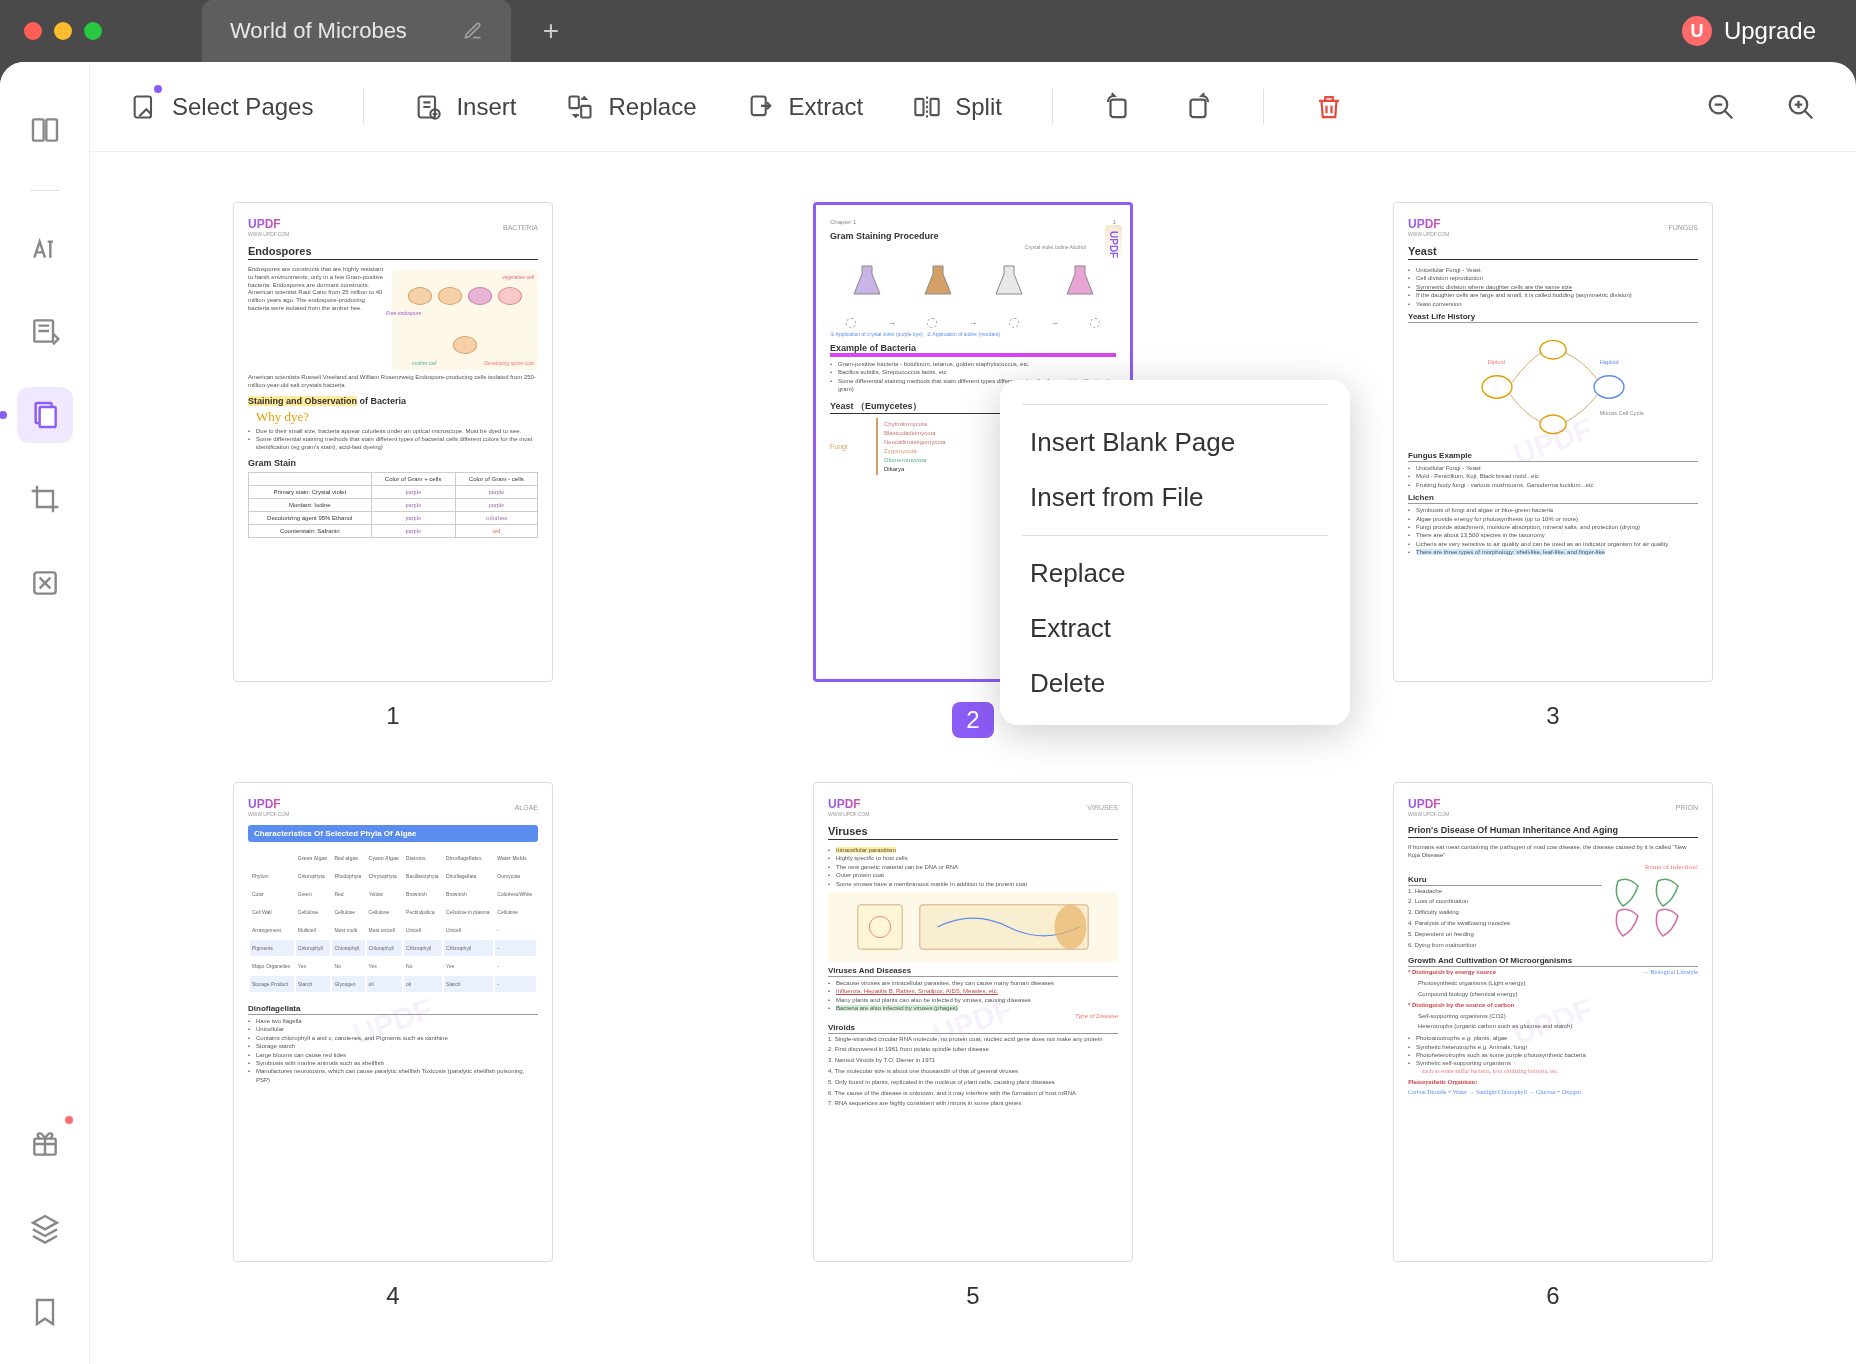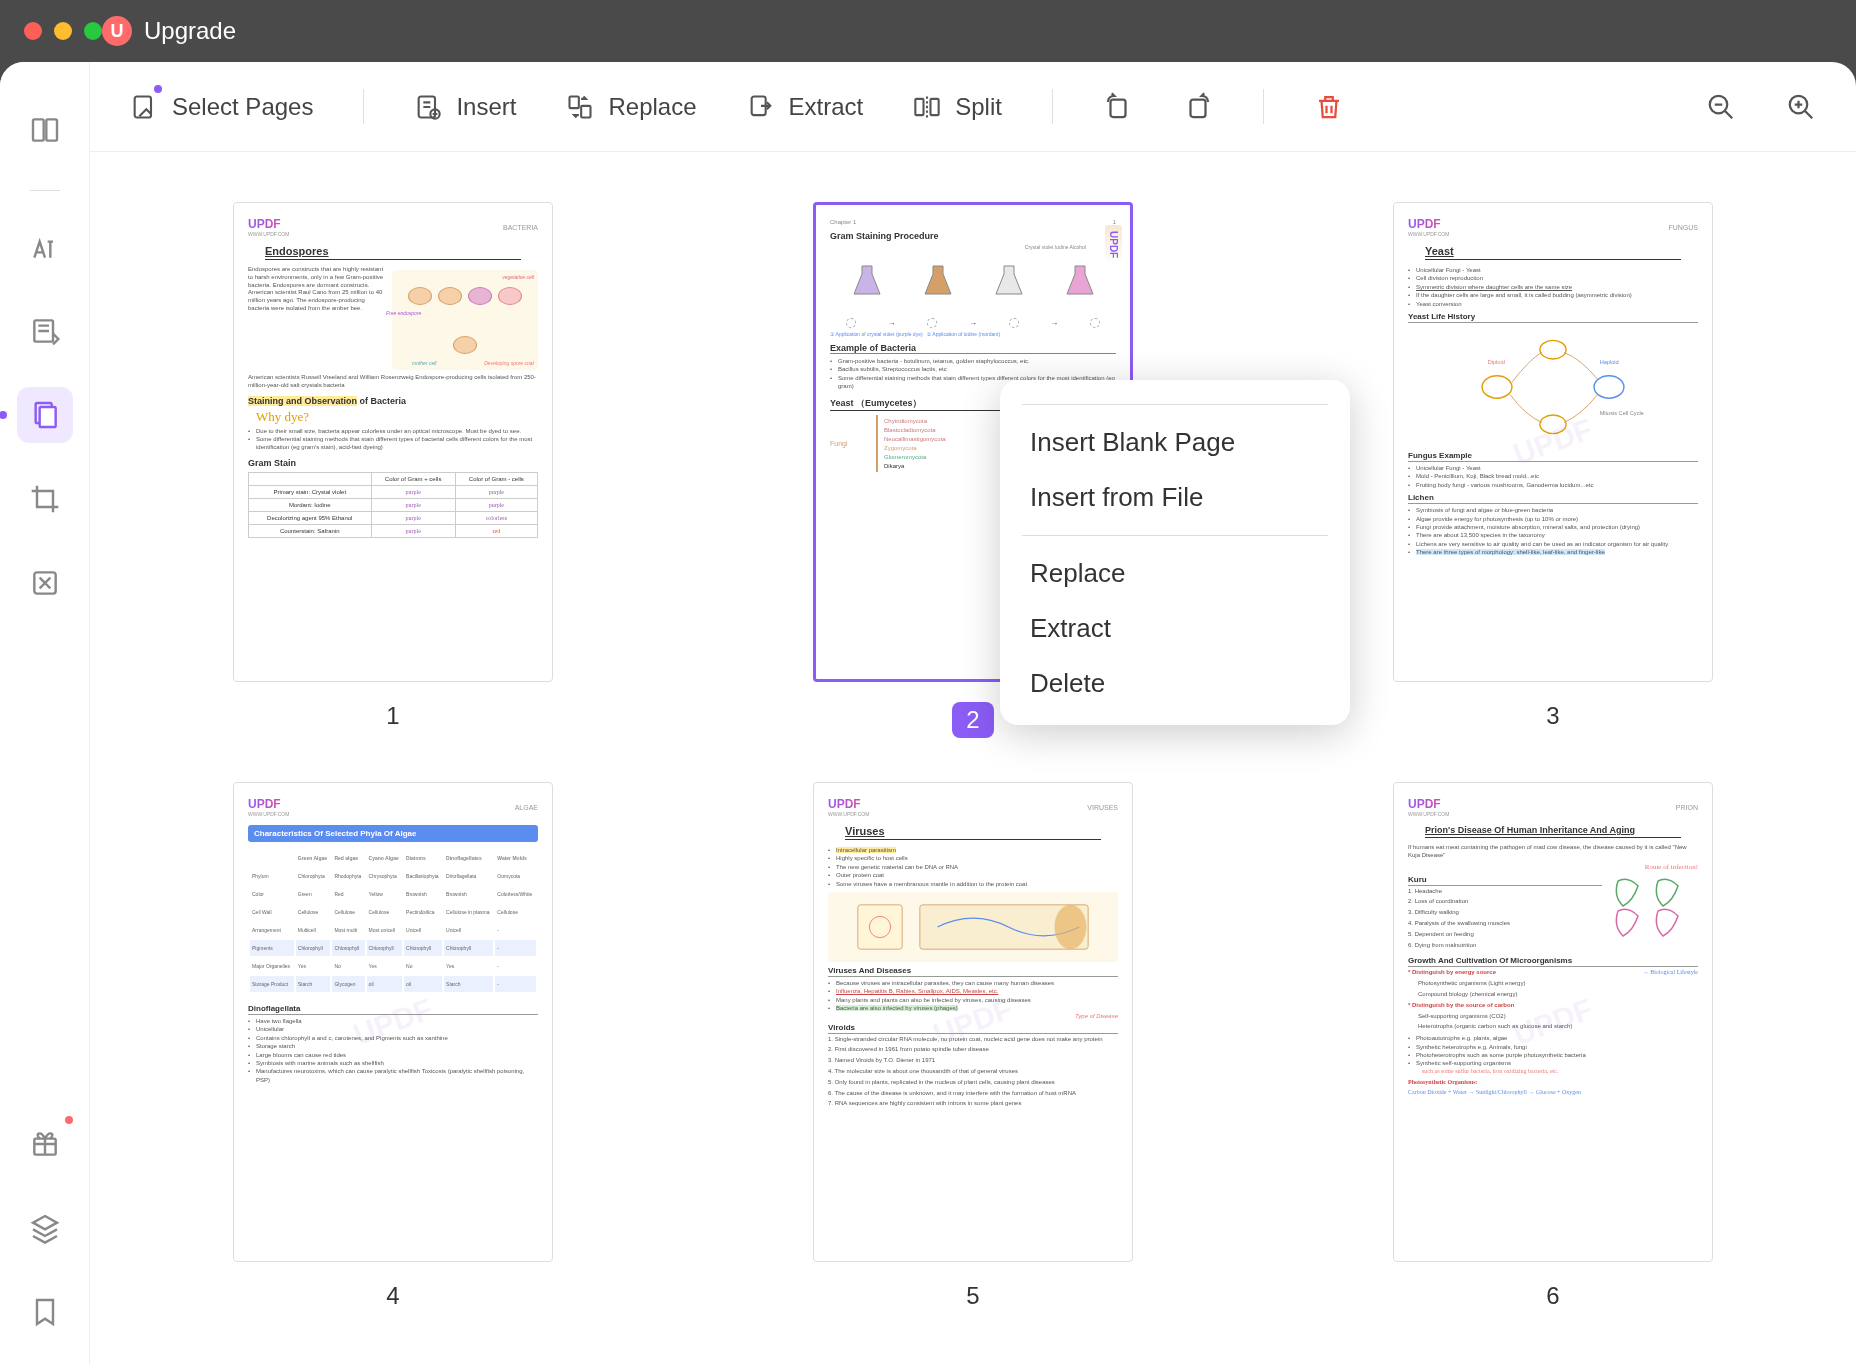--- a/index.html
+++ b/index.html
@@ -50,21 +50,21 @@
 .page-thumb { width: 320px; height: 480px; background: #fff; border: 1px solid #ddd; border-radius: 4px; overflow: hidden; position: relative; }
 .page-thumb.selected { border: 3px solid #8b5cf6; }
 .page-number { font-size: 24px; color: #333; }
 .page-number.selected { background: #8b5cf6; color: #fff; padding: 4px 14px; border-radius: 8px; font-weight: 500; }
 
 .thumb-content { padding: 14px; font-size: 8px; color: #333; }
 .thumb-header { display: flex; justify-content: space-between; align-items: center; margin-bottom: 8px; }
 .thumb-logo { font-size: 12px; font-weight: 800; background: linear-gradient(90deg, #8b5cf6, #ec4899); -webkit-background-clip: text; background-clip: text; color: transparent; }
 .thumb-logo-sub { font-size: 5px; color: #999; }
 .thumb-tag { font-size: 7px; color: #999; }
-.thumb-h1 { font-size: 11px; font-weight: 700; border-bottom: 1px solid #333; padding-bottom: 2px; margin: 6px 17px; text-decoration: underline; }
+.thumb-h1 { font-size: 11px; font-weight: 700; border-bottom: 1px solid #333; padding-bottom: 2px; margin: 6px 0; }
 .thumb-h2 { font-size: 9px; font-weight: 700; margin: 6px 0 3px 0; }
 .thumb-h3 { font-size: 8px; font-weight: 600; margin: 4px 0 2px 0; border-bottom: 1px solid #999; padding-bottom: 1px;}
 .thumb-text { font-size: 6px; line-height: 1.3; color: #555; margin-bottom: 3px; }
 .thumb-bullet { font-size: 6px; line-height: 1.4; color: #555; padding-left: 8px; position: relative; }
 .thumb-bullet::before { content: '•'; position: absolute; left: 0; }
 .thumb-diagram { background: #fef8e8; border-radius: 4px; height: 90px; margin: 4px 0; display: flex; align-items: center; justify-content: center; gap: 6px; flex-wrap: wrap; padding: 4px; }
 .thumb-diagram-yeast { background: transparent; height: 120px; }
 .thumb-flask { width: 32px; height: 40px; }
 .thumb-table { width: 100%; border-collapse: collapse; font-size: 6px; margin-top: 4px; }
 .thumb-table td { border: 1px solid #ccc; padding: 3px; text-align: center; }
@@ -85,20 +85,29 @@
 </style>
 </head>
 <body>
 
 <div class="window">
   <div class="titlebar">
     <div class="traffic-lights">
       <div class="traffic-light tl-red"></div>
       <div class="traffic-light tl-yellow"></div>
       <div class="traffic-light tl-green"></div>
+    </div>
+    <div class="tabs-area">
+      <div class="tab">
+        <span class="tab-title">World of Microbes</span>
+        <svg class="tab-edit-icon" viewBox="0 0 24 24" fill="none" stroke="#ccc" stroke-width="2">
+            <path d="M12 20h9M16.5 3.5a2.1 2.1 0 013 3L7 19l-4 1 1-4 12.5-12.5z"></path>
+          </svg>
+      </div>
+      <div class="new-tab">+</div>
     </div>
     <div class="upgrade-area">
       <div class="upgrade-badge">U</div>
       <span>Upgrade</span>
     </div>
   </div>
 
   <div class="content-area">
     <div class="sidebar-left">
       <div class="sidebar-item">
@@ -326,21 +335,21 @@
               <div style="display:flex;justify-content:space-around;margin:3px 0">
                 <span style="width:10px;height:10px;border:1px dashed #aaa;border-radius:50%"></span>
                   <span>→</span>
                 <span style="width:10px;height:10px;border:1px dashed #aaa;border-radius:50%"></span>
                   <span>→</span>
                 <span style="width:10px;height:10px;border:1px dashed #aaa;border-radius:50%"></span>
                   <span>→</span>
                 <span style="width:10px;height:10px;border:1px dashed #aaa;border-radius:50%"></span>
               </div>
               <div style="font-size:5px;color:#5b8def;margin:2px 0">① Application of crystal violet (purple dye) &nbsp; ② Application of iodine (mordant)</div>
-              <div class="thumb-h2" style="border-bottom:1px solid #d946ef">Example of Bacteria</div>
+              <div class="thumb-h2" style="border-bottom:4px solid #d946ef">Example of Bacteria</div>
               <div class="thumb-bullet">Gram-positive bacteria - botulinum, tetanus, golden staphylococcus, etc.</div>
               <div class="thumb-bullet">Bacillus subtilis, Streptococcus lactis, etc</div>
               <div class="thumb-bullet">Some differential staining methods that stain different types different colors for the most identification (eg gram)</div>
               <div class="thumb-h2" style="border-bottom:1px solid #333">Yeast （Eumycetes）</div>
               <div style="display:flex;gap:6px;margin-top:4px">
                 <div style="flex:0 0 40px;font-size:7px;color:#d4a068;display:flex;align-items:center">Fungi</div>
                 <div style="flex:1;border-left:2px solid #d4a068;padding-left:6px">
                   <div style="font-size:6px;color:#c77;margin:3px 0">Chytridiomycota</div>
                   <div style="font-size:6px;color:#c77;margin:3px 0">Blastocladiomycota</div>
                   <div style="font-size:6px;color:#c77;margin:3px 0">Neocallimastigomycota</div>

